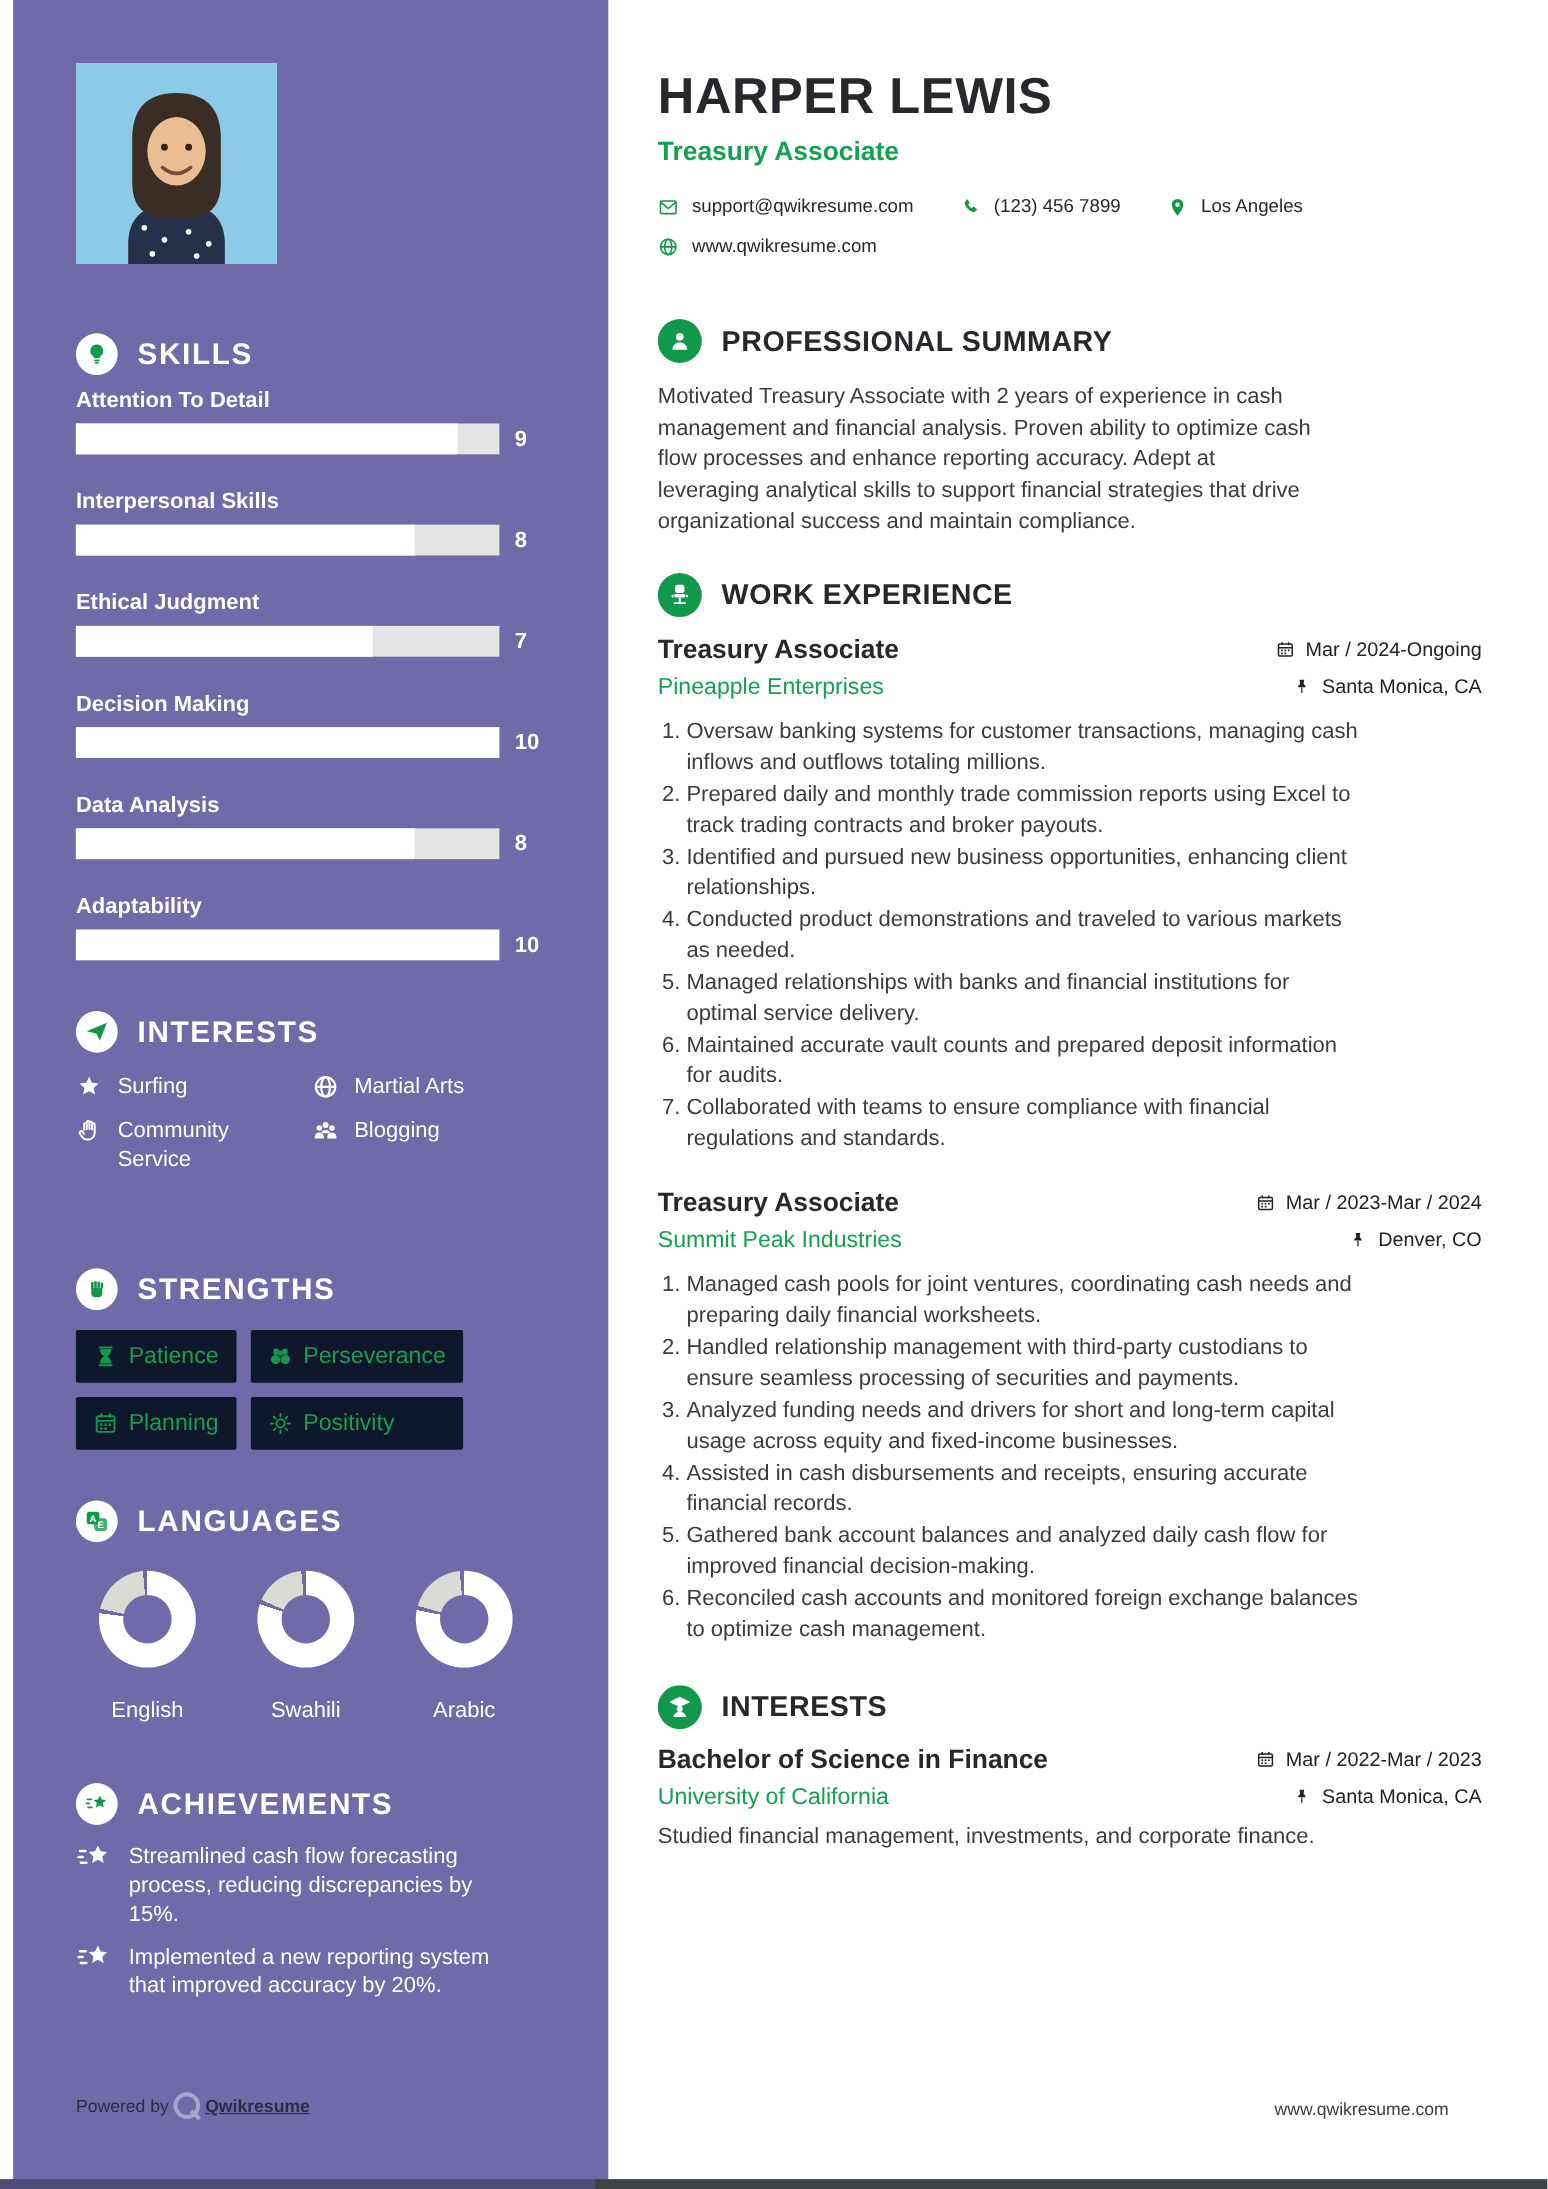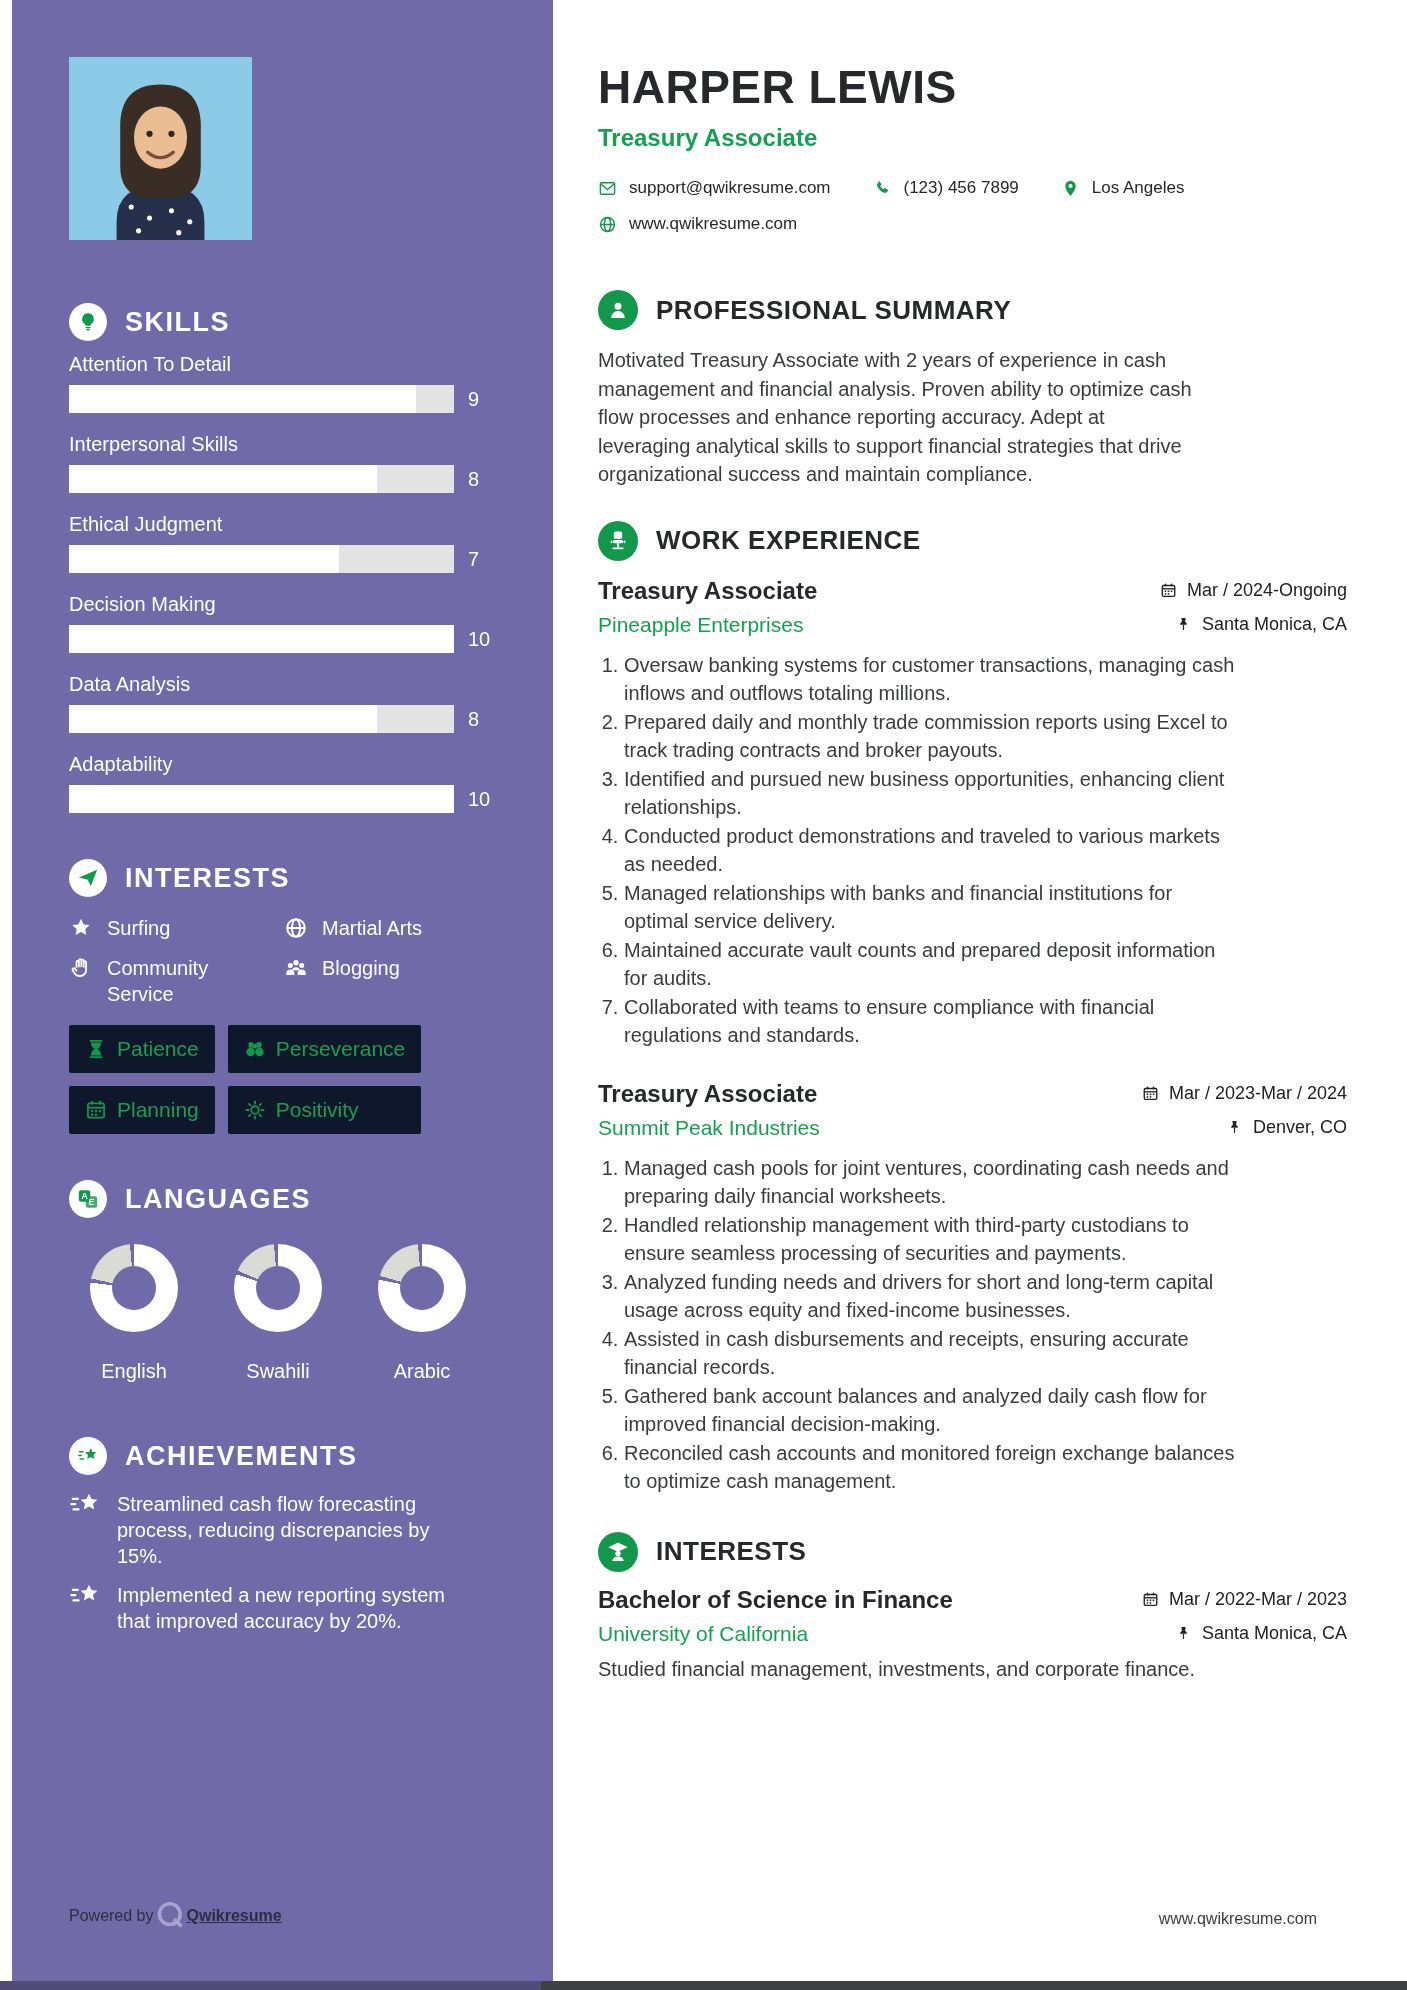--- a/index.html
+++ b/index.html
@@ -17,21 +17,21 @@
   .photo svg{display:block;width:100%;height:100%;}
   .sb-head{display:flex;align-items:center;gap:18px;}
   .sb-circle{
     width:38px;height:38px;border-radius:50%;background:#fff;color:var(--icon-green);
     display:flex;align-items:center;justify-content:center;flex:none;
   }
   .sb-circle svg{width:22px;height:22px;}
   .sb-title{margin:0;font-size:27px;font-weight:700;letter-spacing:1.5px;color:#fff;}
   .skills-head{margin-top:63px;}
   #skills-list{margin-top:12px;}
-  .skill{margin-bottom:20px;}
+  .skill{margin-bottom:32px;font-weight:bold;}
   .skill-label{font-size:20px;color:#fff;margin-bottom:9px;}
   .bar-row{display:flex;align-items:center;}
   .track{flex:0 0 385px;height:28px;background:var(--bar-track);}
   .fill{height:100%;background:var(--bar-fill);}
   .skill-value{margin-left:14px;font-size:20px;color:#fff;}
   .interests-head{margin-top:46px;}
   #interests-grid{margin-top:18px;display:grid;grid-template-columns:215px auto;row-gap:14px;}
   .interest{display:flex;gap:14px;align-items:flex-start;font-size:20px;line-height:26px;}
   .interest .icon{width:24px;height:24px;flex:none;color:#fff;margin-top:1px;}
   .interest-label{max-width:150px;}
@@ -237,20 +237,32 @@
                 <circle cx="17.7" cy="9.5" r="2.5"></circle>
                 <path d="M13.6 16.9a4.2 4.2 0 0 1 8.2 0V19h-8.2v-2.1z"></path>
               </svg>
             </span>
             <span class="interest-label">Blogging</span>
           </div>
         </div>
     </section>
 
     <section>
+      <header class="sb-head strengths-head">
+        <span class="sb-circle icon-holder">
+            <svg viewBox="0 0 24 24" fill="currentColor">
+              <path d="M6.5 10.5h11V16a4 4 0 0 1-4 4h-3a4 4 0 0 1-4-4v-5.5z"></path>
+              <rect x="6.2" y="4.8" width="2.6" height="6.2" rx="1.3"></rect>
+              <rect x="9.4" y="3.8" width="2.6" height="7.2" rx="1.3"></rect>
+              <rect x="12.6" y="4.3" width="2.6" height="6.7" rx="1.3"></rect>
+              <rect x="15.8" y="5.3" width="2.6" height="5.7" rx="1.3"></rect>
+            </svg>
+          </span>
+        <h2 class="sb-title">STRENGTHS</h2>
+      </header>
       <div id="strengths-grid">
           <div class="chip">
             <span class="chip-icon icon">
               <svg viewBox="0 0 24 24" fill="currentColor">
                 <rect x="5" y="2.2" width="14" height="2" rx="1"></rect>
                 <rect x="5" y="19.8" width="14" height="2" rx="1"></rect>
                 <path d="M6.5 4.8h11v1.4c0 2.6-2 4.5-4.1 5.8 2.1 1.3 4.1 3.2 4.1 5.8v1.4h-11v-1.4c0-2.6 2-4.5 4.1-5.8-2.1-1.3-4.1-3.2-4.1-5.8V4.8z"></path>
               </svg>
             </span>
             <span>Patience</span>

